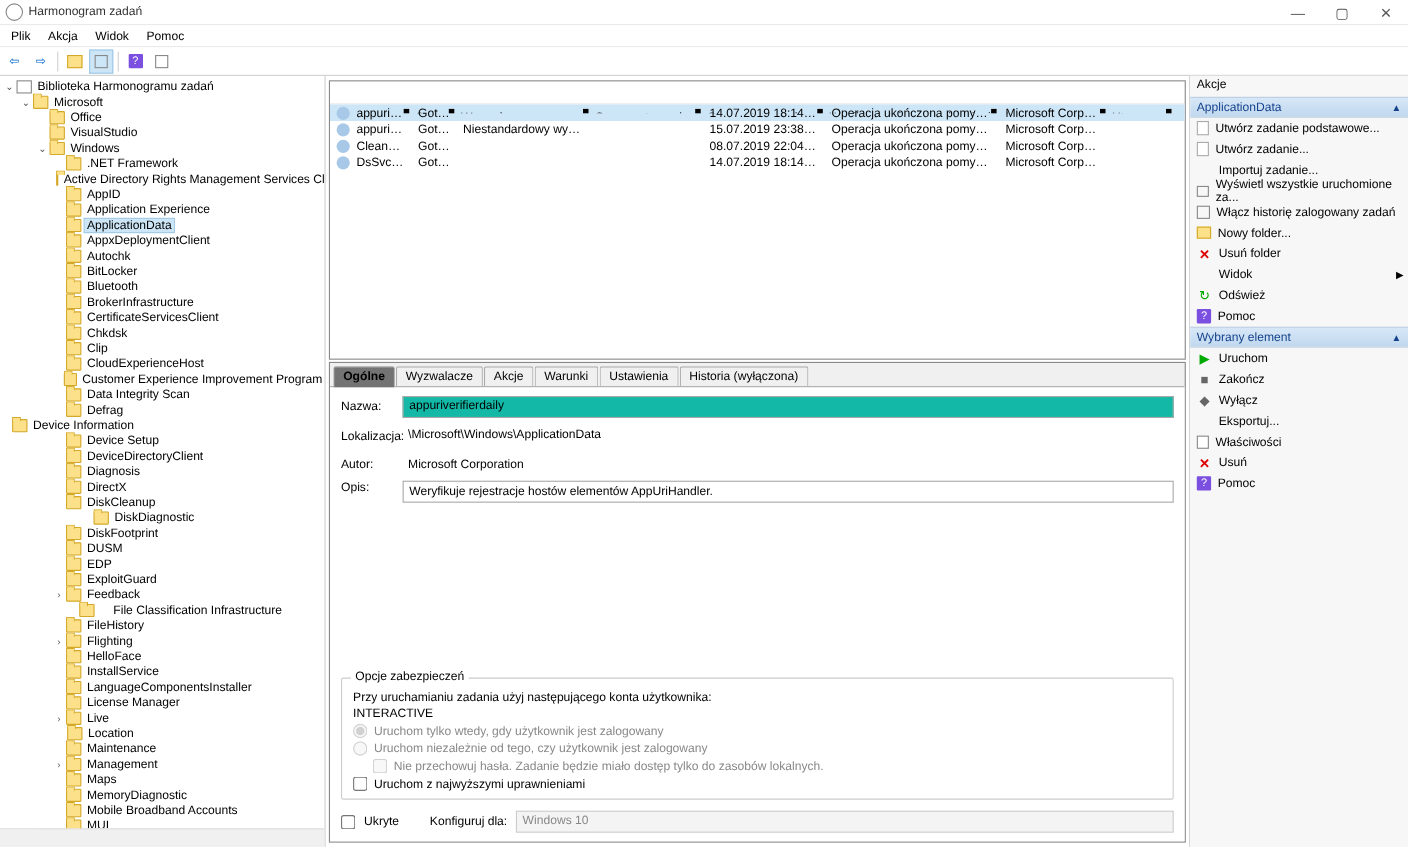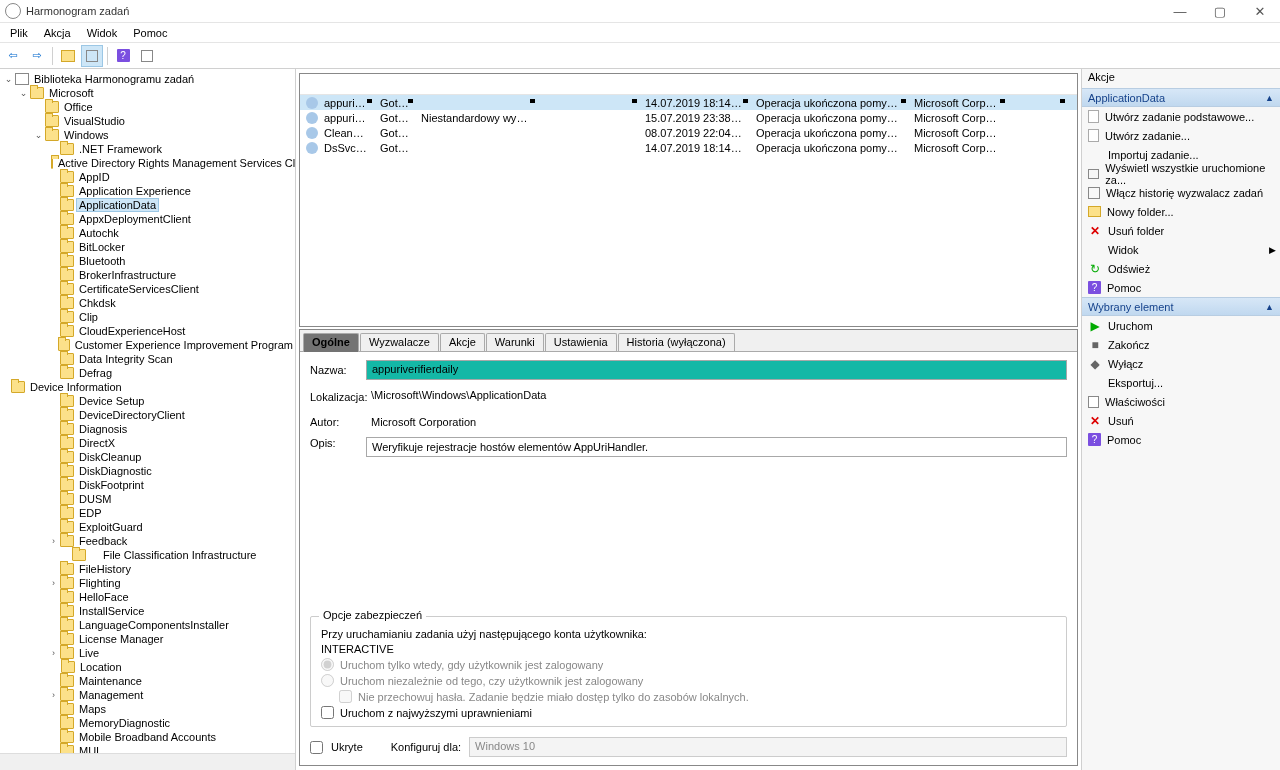--- a/index.html
+++ b/index.html
@@ -261,21 +261,21 @@
         <div class="tree-row" style="padding-left: 49px;">
           <span class="chev"></span>
           <span class="fldr"></span>
           <span class="lbl">DirectX</span>
         </div>
         <div class="tree-row" style="padding-left: 49px;">
           <span class="chev"></span>
           <span class="fldr"></span>
           <span class="lbl">DiskCleanup</span>
         </div>
-        <div class="tree-row" style="padding-left: 49px;">
+        <div class="tree-row" style="padding-left: 74px;">
           <span class="chev"></span>
           <span class="fldr"></span>
           <span class="lbl">DiskDiagnostic</span>
         </div>
         <div class="tree-row" style="padding-left: 49px;">
           <span class="chev"></span>
           <span class="fldr"></span>
           <span class="lbl">DiskFootprint</span>
         </div>
         <div class="tree-row" style="padding-left: 49px;">
@@ -512,21 +512,21 @@
         <div class="action-item">
           <span class="ai-icon"></span>
           <span>Importuj zadanie...</span>
         </div>
         <div class="action-item">
           <span class="ai-icon" style="border:1px solid #888;width:12px;height:10px"></span>
           <span>Wyświetl wszystkie uruchomione za...</span>
         </div>
         <div class="action-item">
           <span class="ai-icon" style="border:1px solid #888;width:12px;height:12px"></span>
-          <span>Włącz historię wyzwalacz zadań</span>
+          <span>Włącz historię zalogowany zadań</span>
         </div>
         <div class="action-item">
           <span class="ai-icon fldr2"></span>
           <span>Nowy folder...</span>
         </div>
         <div class="action-item">
           <span class="ai-icon red">✕</span>
           <span>Usuń folder</span>
         </div>
         <div class="action-item">

